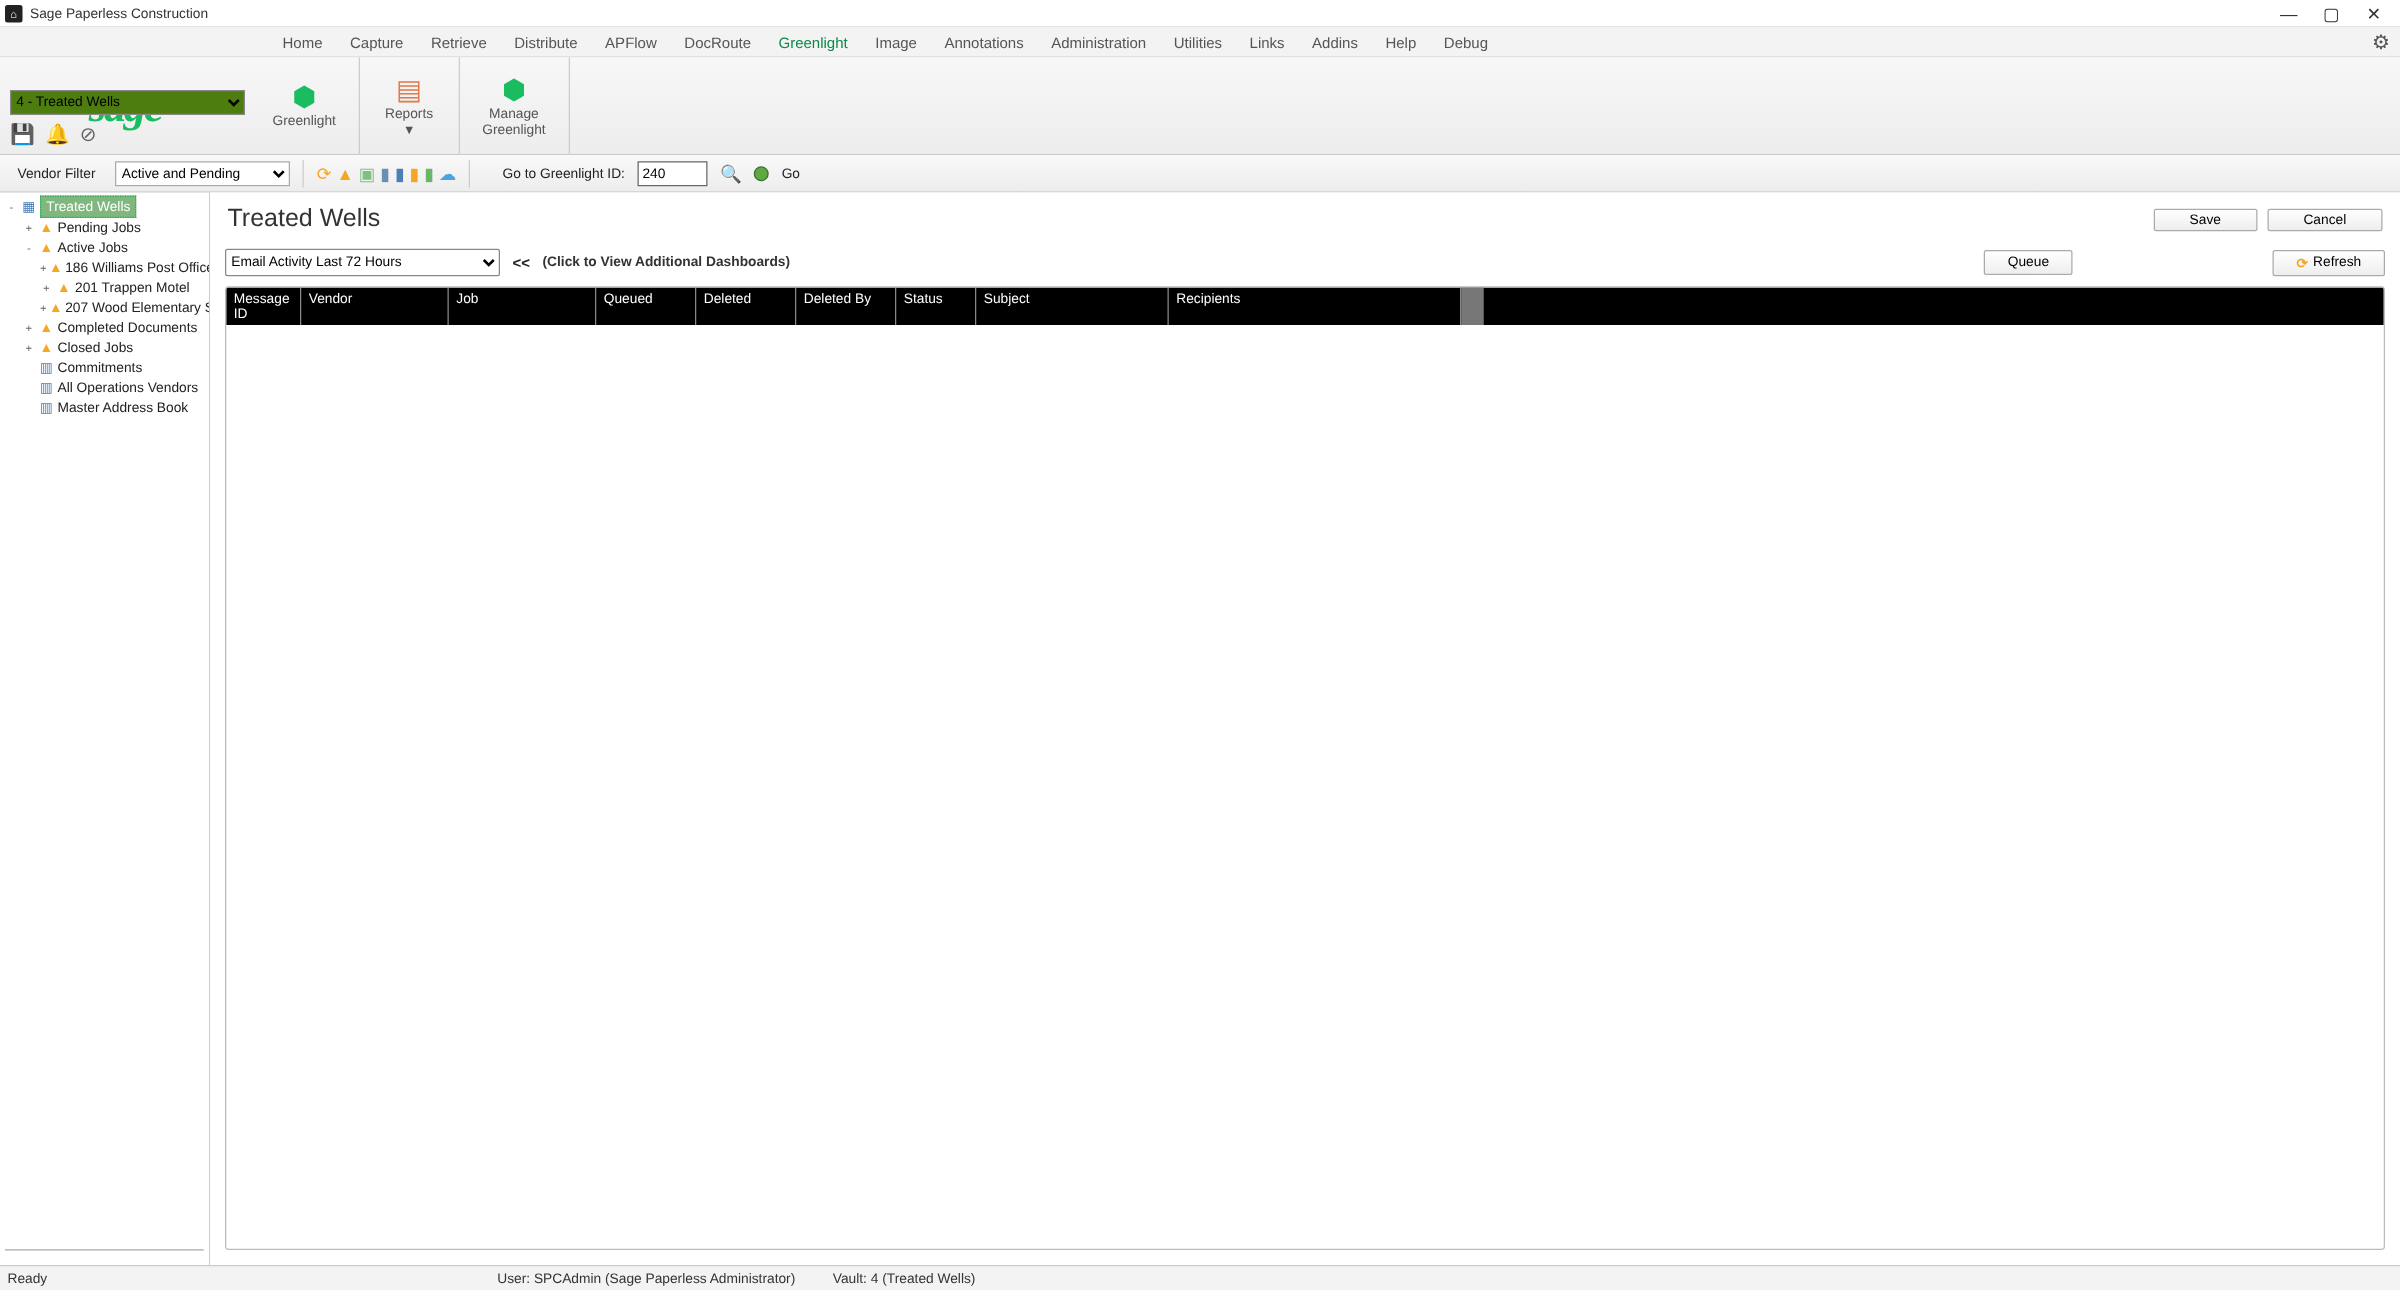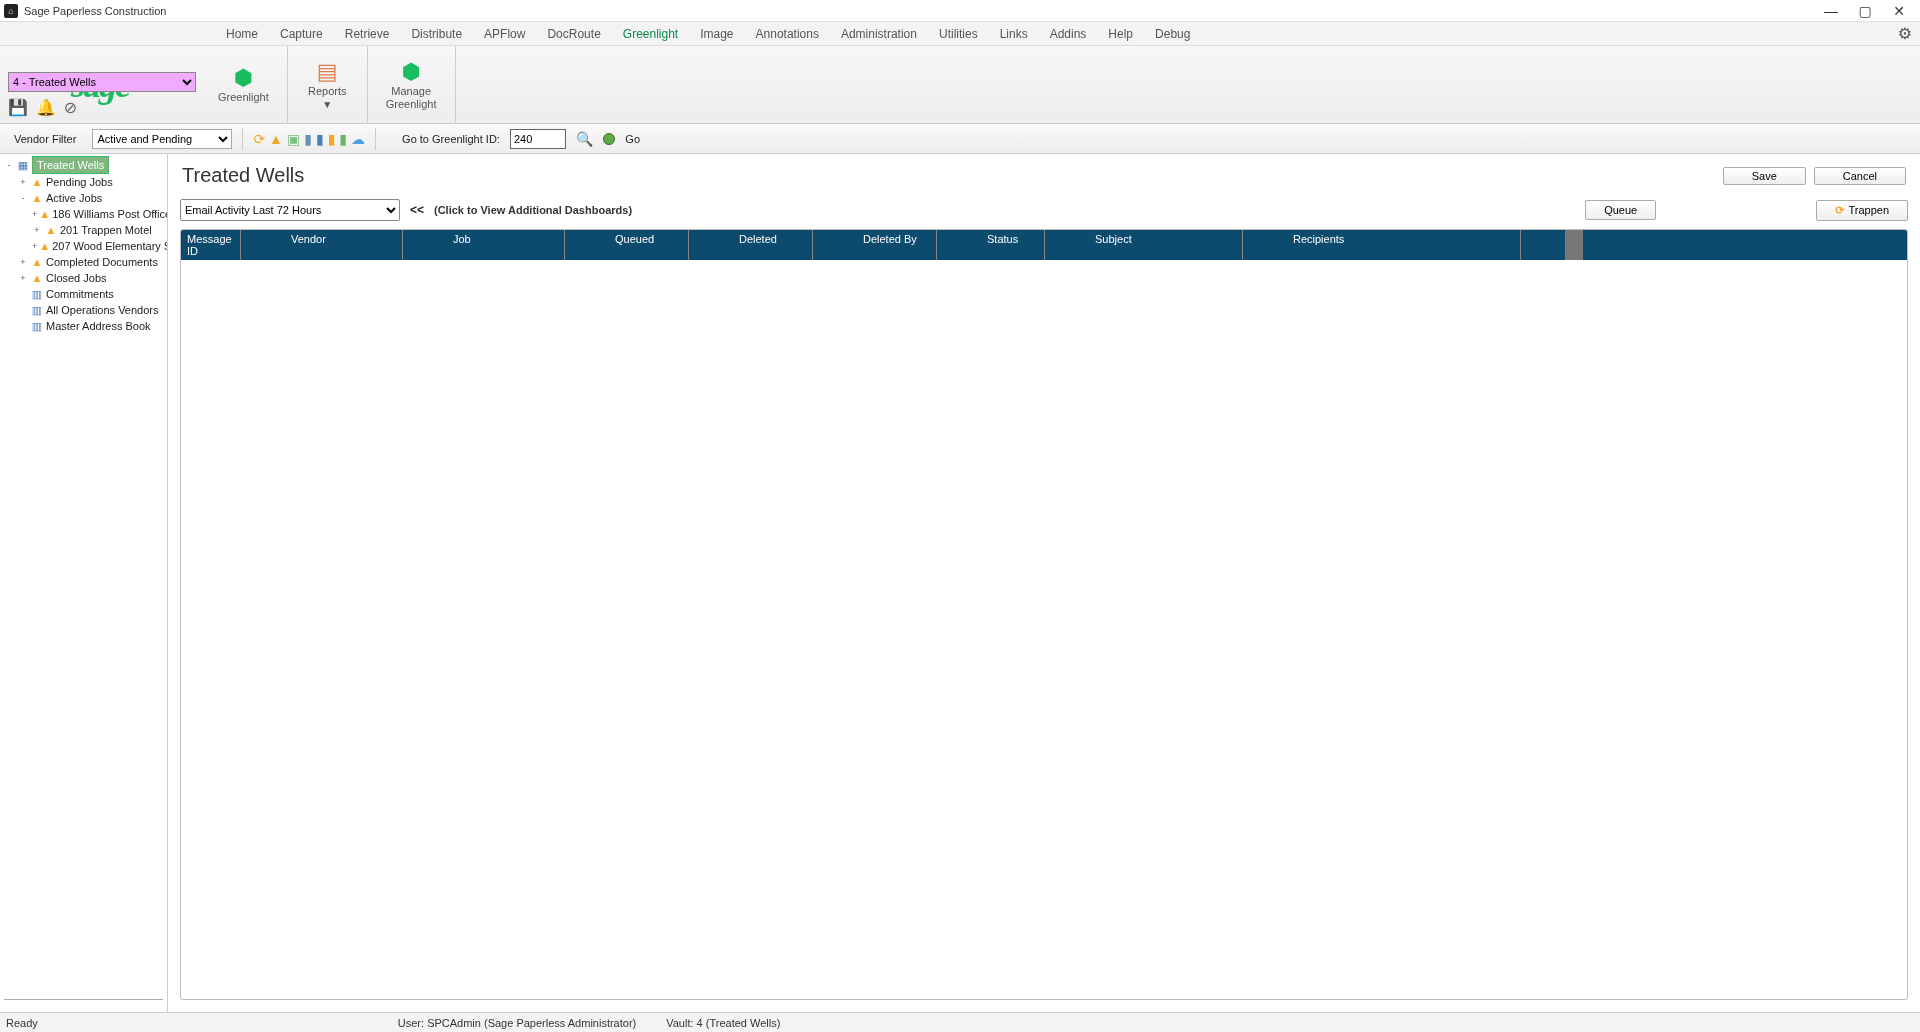--- a/index.html
+++ b/index.html
@@ -24,21 +24,21 @@
 .logo-area { width: 200px; display:flex; align-items:center; justify-content:center; }
 .logo-text { font-family: Georgia, serif; font-size: 36px; color: #1abc60; font-style: italic; font-weight: bold; letter-spacing:-2px;}
 .ribbon { display:flex; }
 .ribbon-group { display:flex; flex-direction:column; align-items:center; justify-content:center; padding: 4px 18px; border-right: 1px solid #ccc; min-width:80px; cursor:pointer;}
 .ribbon-group .ricon { font-size: 22px; color:#1abc60; height:26px; display:flex; align-items:center;}
 .ribbon-group .rlabel { font-size: 11px; color:#555; text-align:center; line-height:1.1; }
 .ribbon-group .rcaret { font-size:10px; color:#555; margin-top:2px;}
 
 
 .quickbar { position:absolute; top:46px; left:8px; width: 188px; }
-.quickbar select { width:100%; font-size:11px; height:20px; border:1px solid #888; background:#f0abfc;}
+.quickbar select { width:100%; font-size:11px; height:20px; border:1px solid #888; background:#4d7c0f;}
 .quickbar .qb-icons { margin-top:6px; display:flex; gap:8px; align-items:center;}
 .quickbar .qb-icons span { font-size:16px; cursor:pointer; }
 .qb-save { color:#888;}
 .qb-bell { color:#f5a623;}
 .qb-close { color:#666;}
 
 
 .filterbar { height: 30px; background: linear-gradient(#f9f9f9,#ededed); border-bottom:1px solid #ccc; display:flex; align-items:center; padding: 0 6px; gap:10px;}
 .filterbar .vf-label { font-size:11px; margin-left:8px; margin-right:6px;}
 .filterbar select.vf-select { font-size:11px; height:20px; border:1px solid #aaa; width:140px; background:#fff;}
@@ -76,21 +76,21 @@
 
 .dash-controls { display:flex; align-items:center; padding: 8px 12px; gap:10px;}
 .dash-controls select { font-size:11px; height:22px; width:220px; border:1px solid #888; background:#fff; border-radius:2px;}
 .dash-controls .more-lbl { font-size:11px; font-weight:bold; color:#333;}
 .dash-controls .caret-left { font-size:12px; font-weight:bold;}
 .dash-controls .spacer { flex:1;}
 .dash-controls button { font-size:11px; padding:3px 18px; border:1px solid #aaa; background:linear-gradient(#fff,#eee); border-radius:2px; cursor:pointer; display:flex; gap:4px;}
 .refresh-icon { color:#f5a623; font-weight:bold;}
 
 .grid-wrap { flex:1; margin: 0 12px 12px 12px; border:1px solid #bbb; border-radius:3px; background:#fff; overflow:auto;}
-.grid-header { display:flex; background:#0c4a6e; color:#fff; font-size:11px;gap:44px;}
+.grid-header { display:flex; background:#000000; color:#fff; font-size:11px;}
 .grid-header .col { padding:3px 6px; border-right:1px solid #888;}
 .grid-header .col.last { border-right:none; flex:0 0 18px; background:#777;}
 
 
 .statusbar { height:20px; border-top:1px solid #ccc; background:#f3f3f3; display:flex; align-items:center; font-size:11px; color:#333; padding: 0 6px;}
 .statusbar .sb-item { margin-right: 60px;}
 .statusbar .sb-user { margin-left: 300px;}
 .statusbar .sb-vault { margin-left: 30px;}
 </style>
 </head>
@@ -265,21 +265,21 @@
       </select>
       <span class="caret-left">&lt;&lt;</span>
       <span class="more-lbl">(Click to View Additional Dashboards)</span>
       <div class="spacer"></div>
       <button>
           <span>Queue</span>
         </button>
       <div style="width:140px;"></div>
       <button>
           <span class="refresh-icon">⟳</span>
-          <span>Trappen</span>
+          <span>Refresh</span>
         </button>
     </div>
 
     <div class="grid-wrap">
       <div class="grid-header" id="grid-header">
           <div class="col" style="width: 60px;">Message ID</div>
           <div class="col" style="width: 118px;">Vendor</div>
           <div class="col" style="width: 118px;">Job</div>
           <div class="col" style="width: 80px;">Queued</div>
           <div class="col" style="width: 80px;">Deleted</div>

